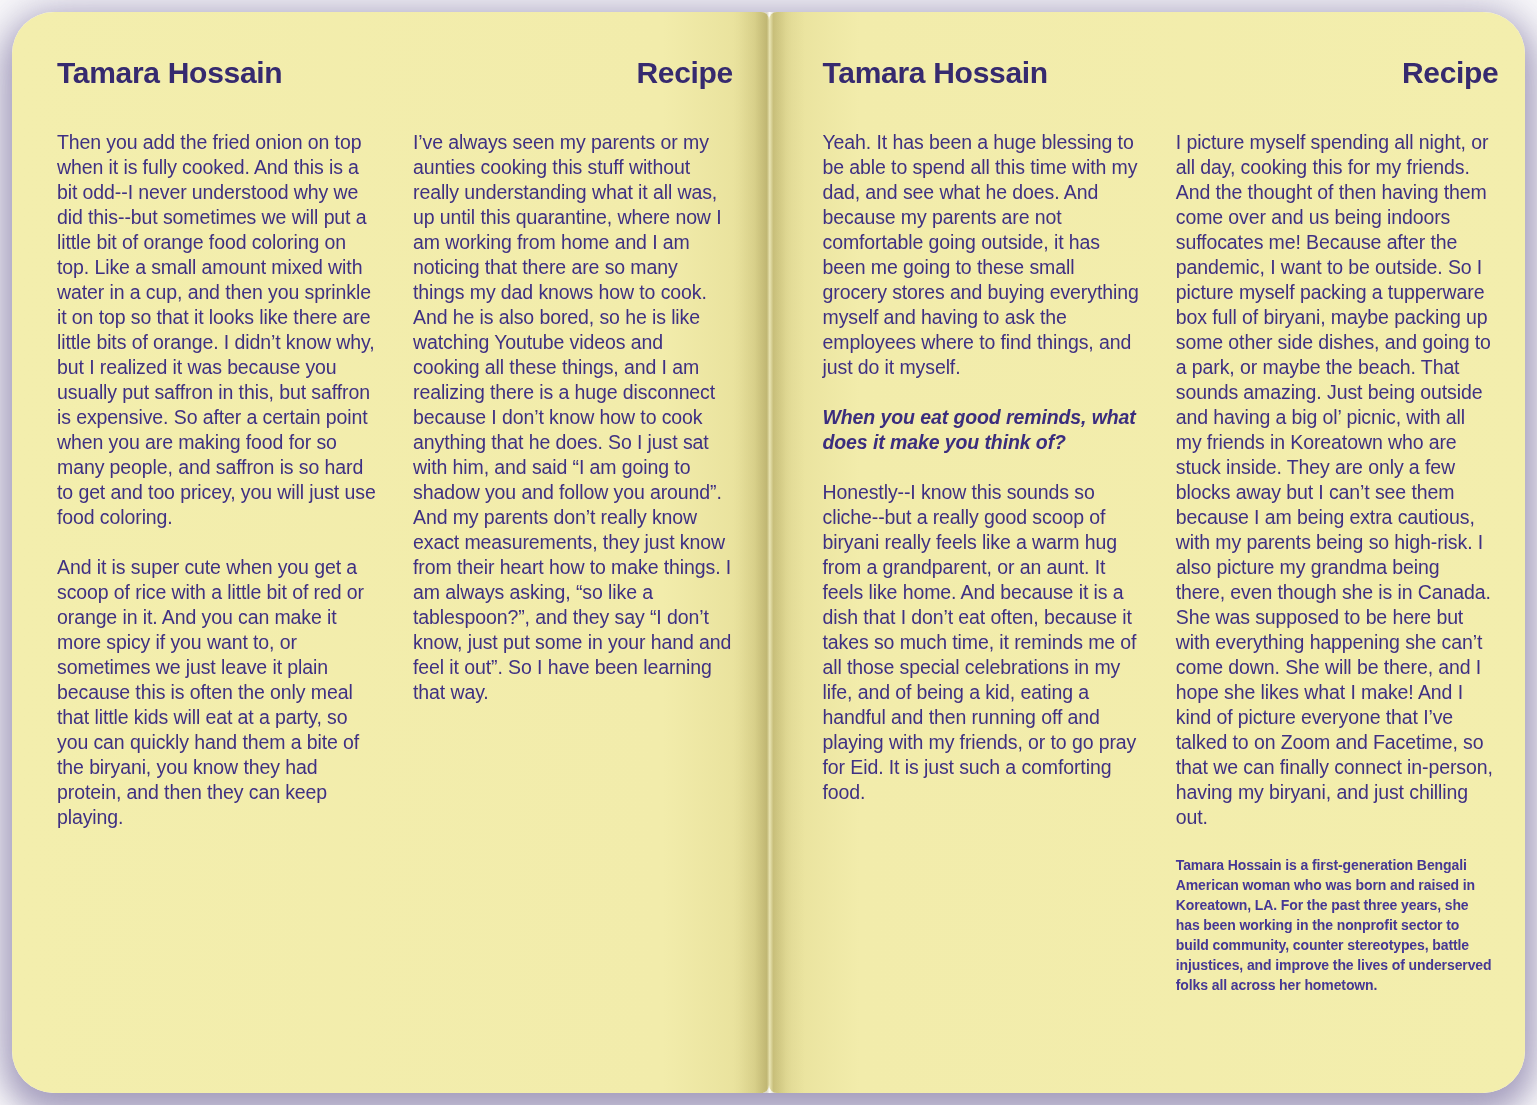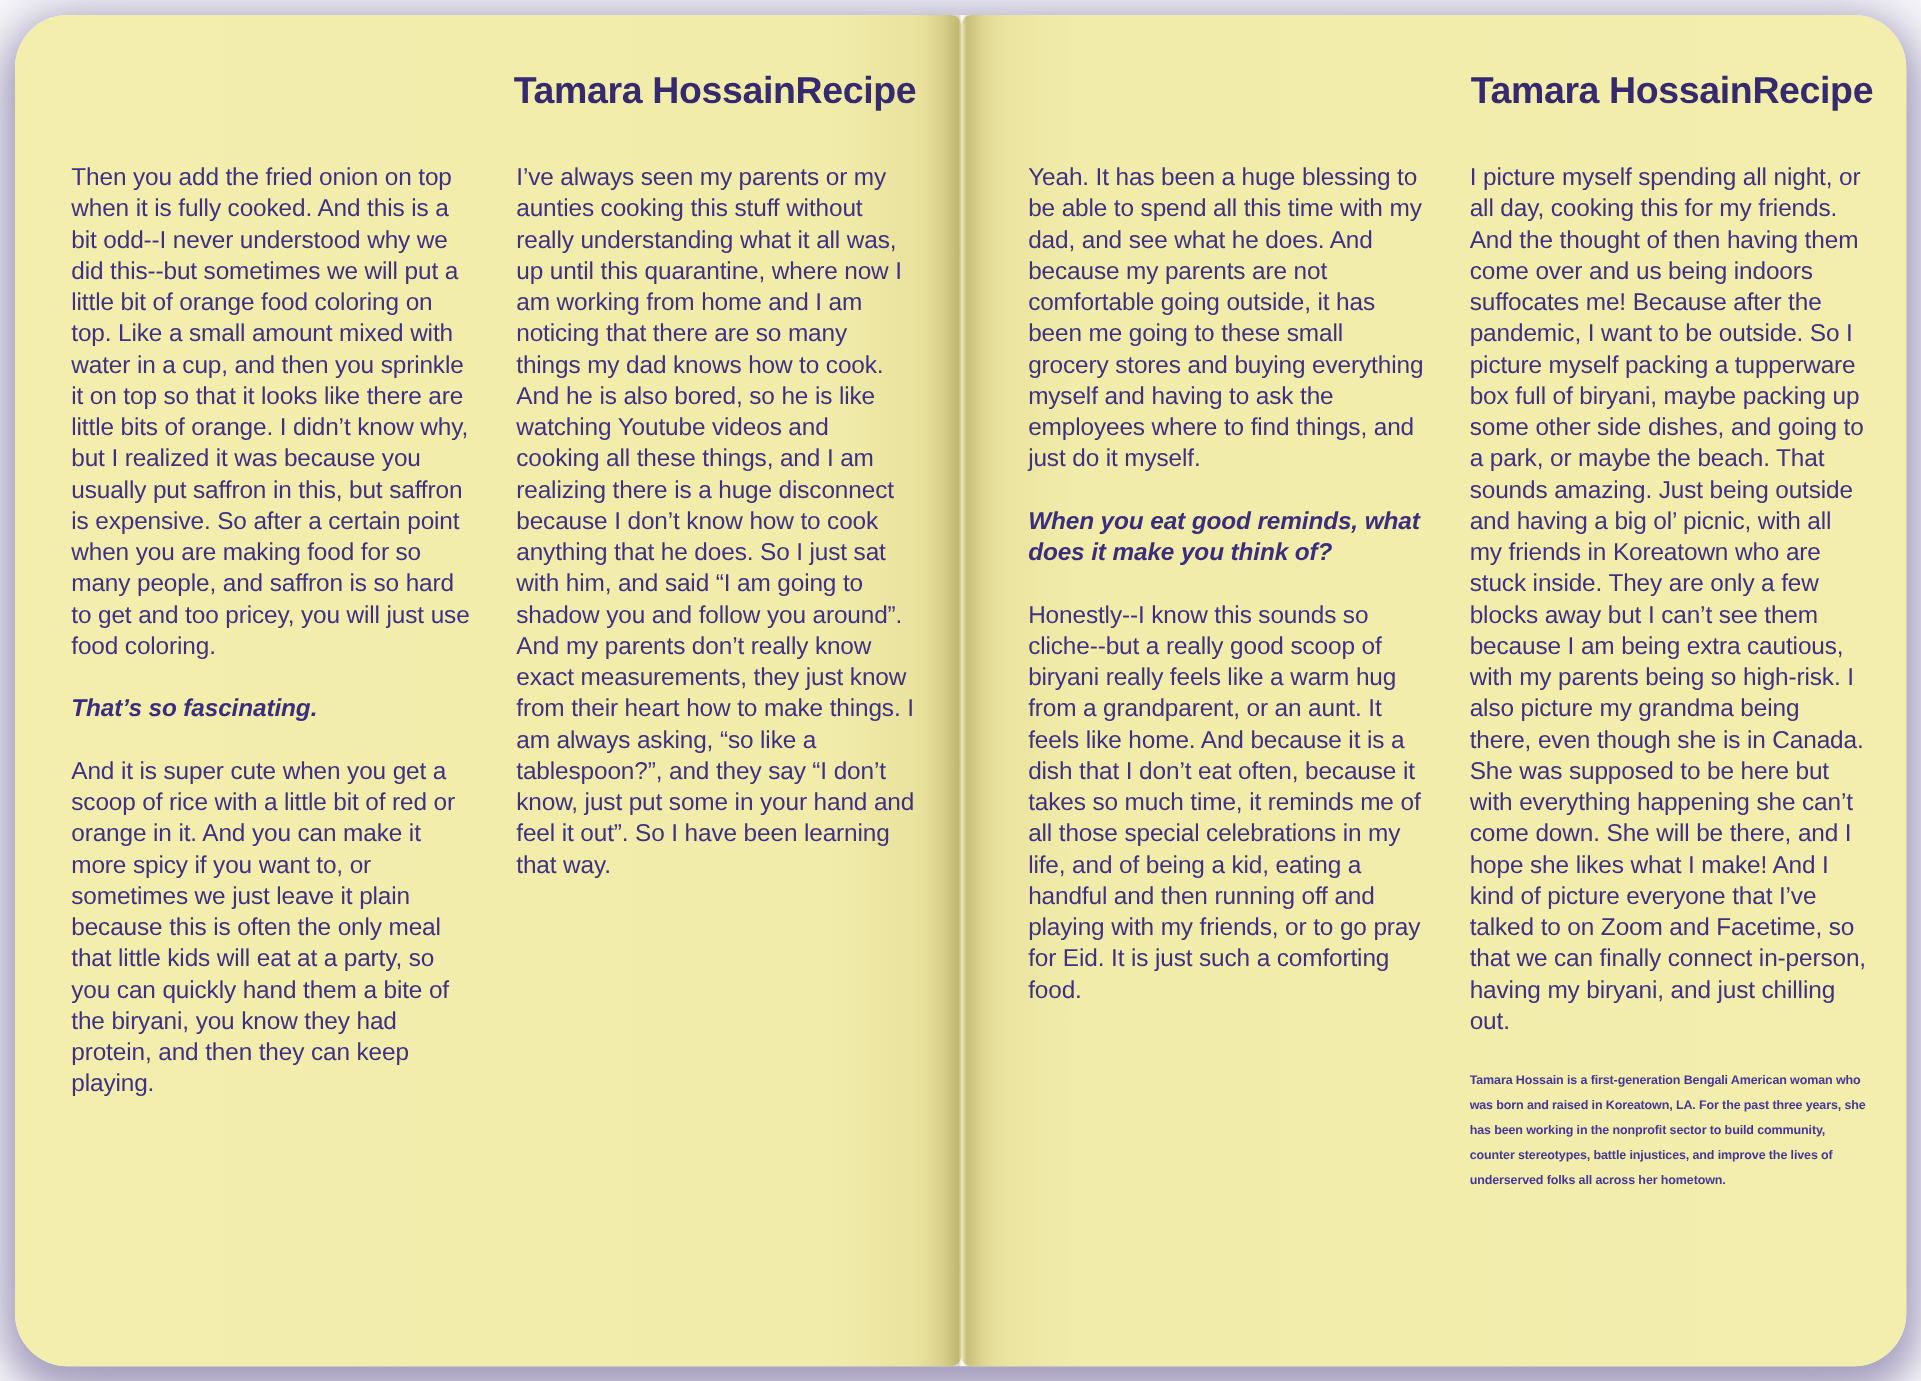--- a/index.html
+++ b/index.html
@@ -40,21 +40,21 @@
       rgba(130,116,60,0) 0%,
       rgba(130,116,60,0.10) 30%,
       rgba(112,98,48,0.26) 47%,
       rgba(255,255,248,0.38) 51%,
       rgba(112,98,48,0.20) 56%,
       rgba(130,116,60,0.08) 74%,
       rgba(130,116,60,0) 100%);
     pointer-events: none;
   }
   .page-header {
-    display: flex; justify-content: flex-end; align-items: baseline;
+    display: flex; justify-content: space-between; align-items: baseline;
     width: 676px;
     margin-bottom: 40px;
   }
   .page-header h1 {
     margin: 0;
     font-size: 30px;
     font-weight: bold;
     color: #362a6f;
     letter-spacing: -0.3px;
   }
@@ -68,41 +68,40 @@
     line-height: 25px;
     color: #3f3083;
     letter-spacing: -0.1px;
   }
   .col p.q {
     font-weight: bold;
     font-style: italic;
     color: #3b2d7e;
   }
   .col p.bio {
-    font-size: 10px;
+    font-size: 14px;
     line-height: 20px;
     font-weight: bold;
     margin-top: 4px;
     color: #453795;
   }
 </style>
 </head>
 <body>
 
 <div class="book">
 
   <section class="page page-left">
     <header class="page-header">
       <h1>Tamara Hossain</h1>
       <h1>Recipe</h1>
     </header>
     <div class="cols">
       <div class="col">
         <p class="a">Then you add the fried onion on top when it is fully cooked. And this is a bit odd--I never understood why we did this--but sometimes we will put a little bit of orange food coloring on top. Like a small amount mixed with water in a cup, and then you sprinkle it on top so that it looks like there are little bits of orange. I didn’t know why, but I realized it was because you usually put saffron in this, but saffron is expensive. So after a certain point when you are making food for so many people, and saffron is so hard to get and too pricey, you will just use food coloring.</p>
-        <p class="q">That’s so fascinating.</p>
         <p class="a">And it is super cute when you get a scoop of rice with a little bit of red or orange in it. And you can make it more spicy if you want to, or sometimes we just leave it plain because this is often the only meal that little kids will eat at a party, so you can quickly hand them a bite of the biryani, you know they had protein, and then they can keep playing.</p>
       </div>
       <div class="col">
         <p class="a">I’ve always seen my parents or my aunties cooking this stuff without really understanding what it all was, up until this quarantine, where now I am working from home and I am noticing that there are so many things my dad knows how to cook. And he is also bored, so he is like watching Youtube videos and cooking all these things, and I am realizing there is a huge disconnect because I don’t know how to cook anything that he does. So I just sat with him, and said “I am going to shadow you and follow you around”. And my parents don’t really know exact measurements, they just know from their heart how to make things. I am always asking, “so like a tablespoon?”, and they say “I don’t know, just put some in your hand and feel it out”. So I have been learning that way.</p>
       </div>
     </div>
   </section>
 
   <section class="page page-right">
     <header class="page-header">

